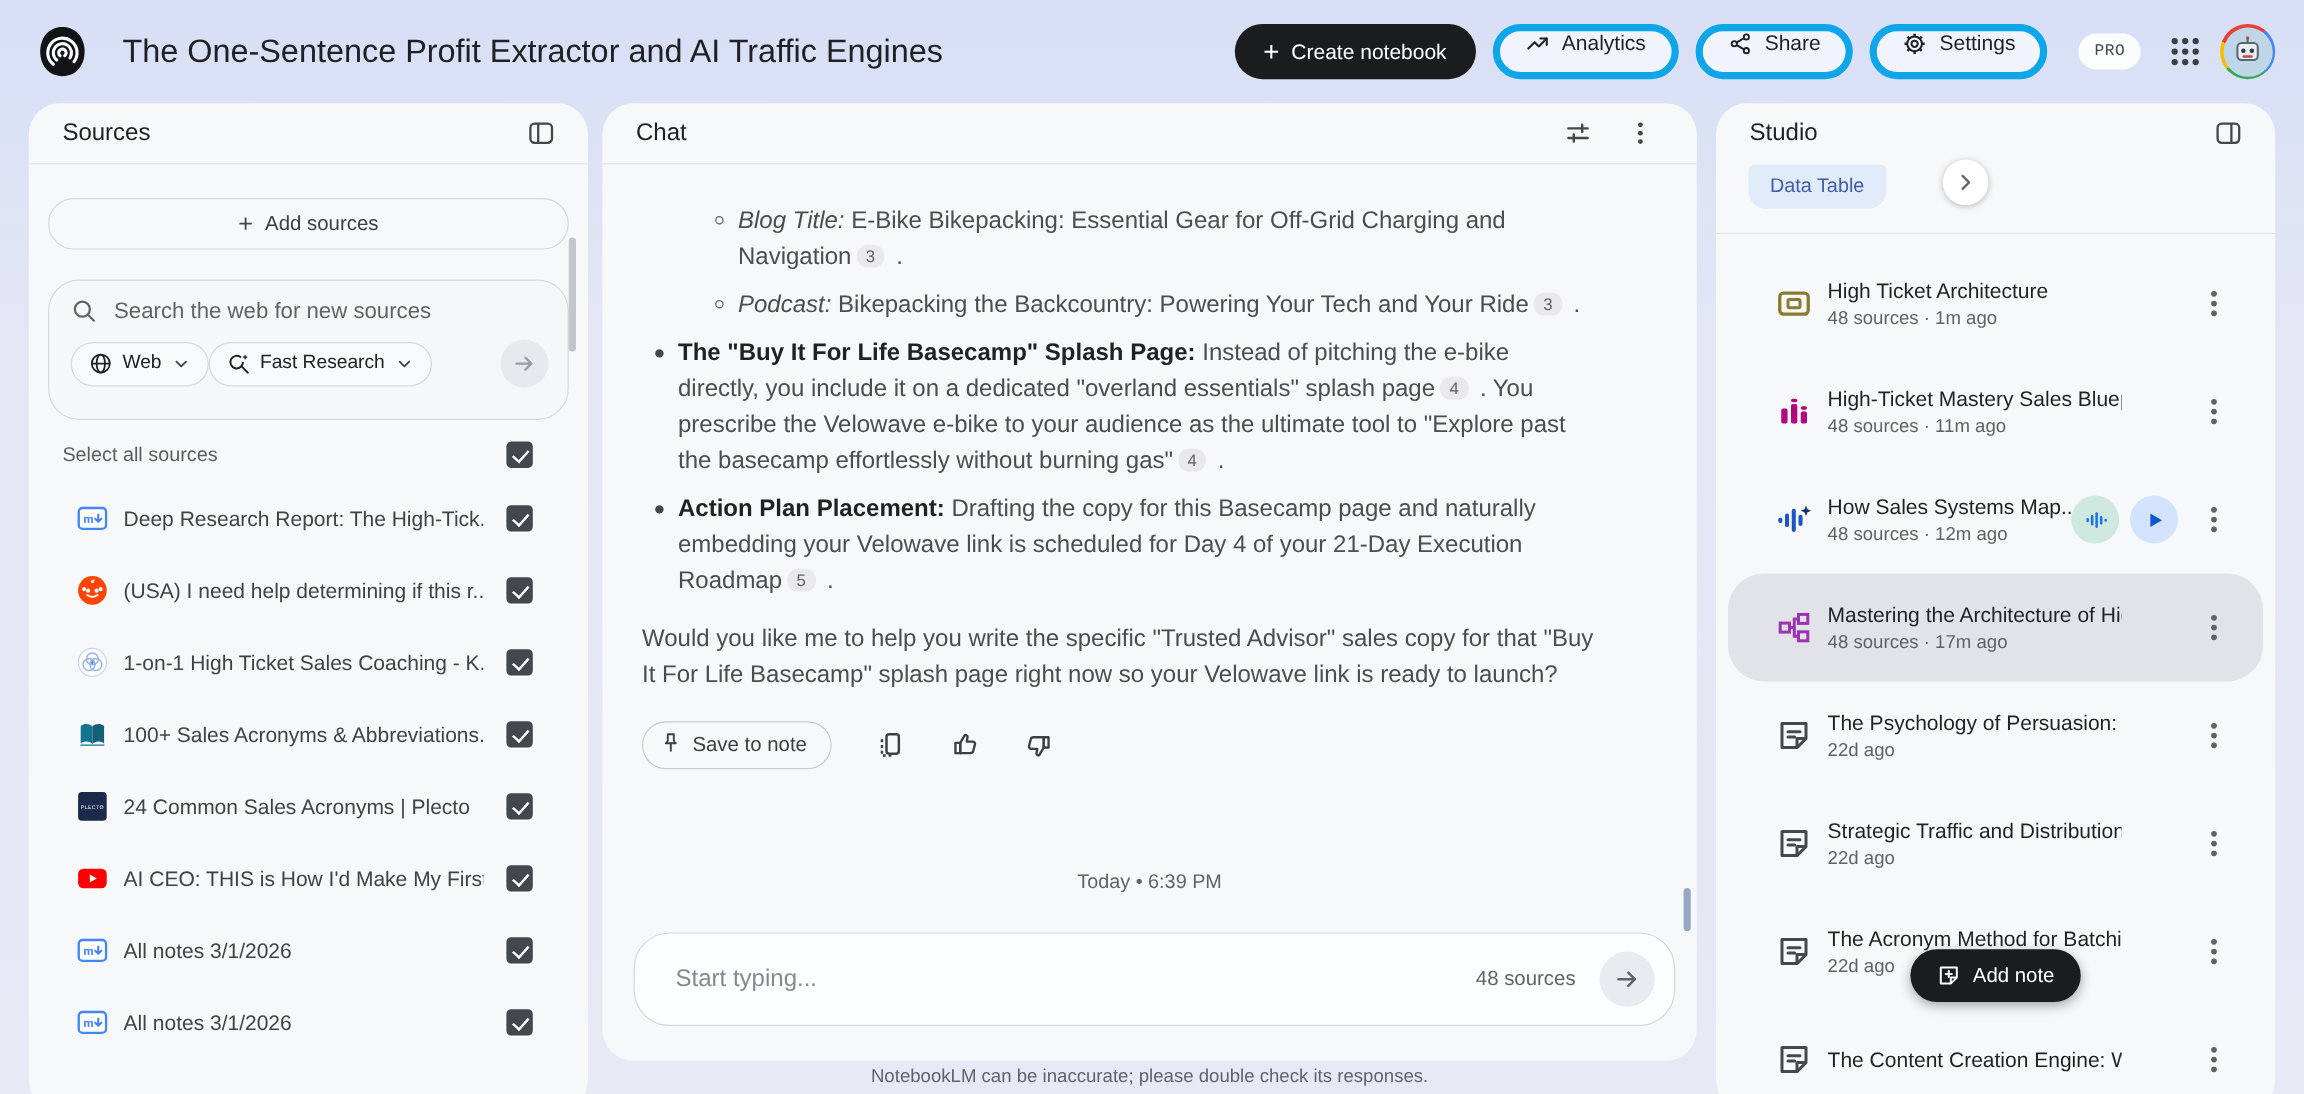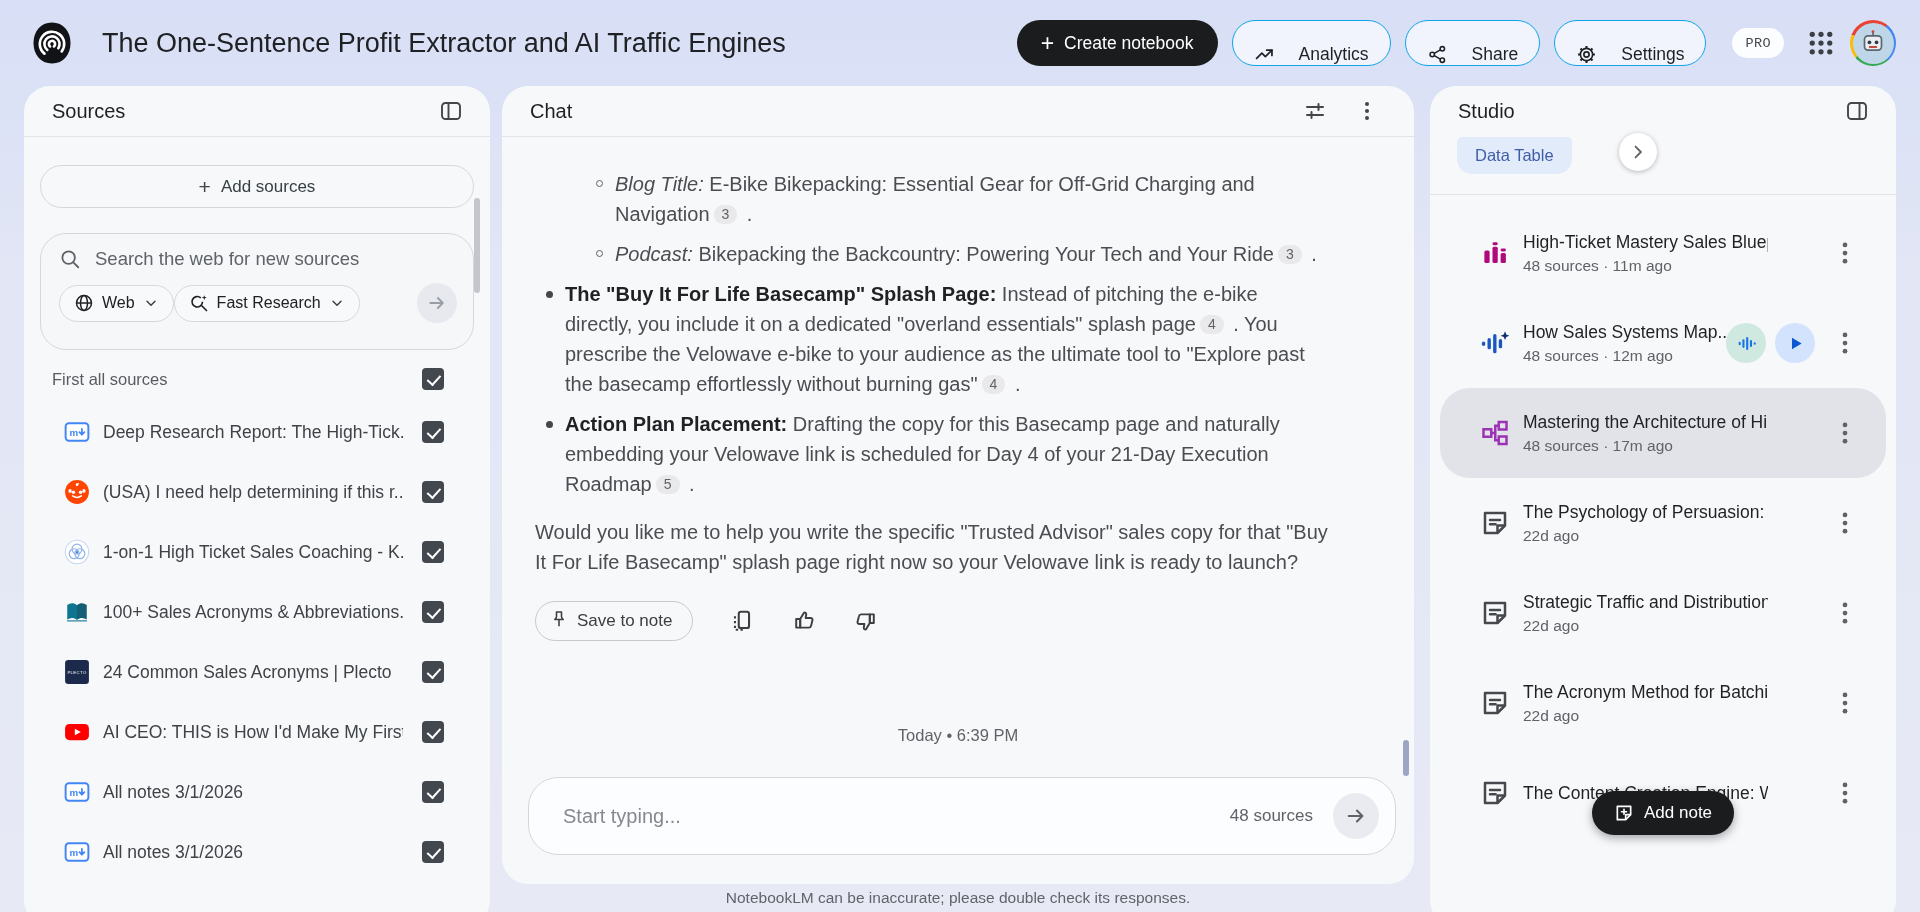--- a/index.html
+++ b/index.html
@@ -12,21 +12,21 @@
   }
   .app { position:relative; width:1920px; height:912px; }
 
   
   .header { position:absolute; top:0; left:0; width:1920px; height:86px; display:flex; align-items:center; padding:0 24px; }
   .logo { width:44px; height:44px; margin-left:6px; flex:0 0 auto; }
   .nb-title { margin-left:28px; font-size:27px; color:#202124; white-space:nowrap; }
   .header-right { margin-left:auto; display:flex; align-items:center; gap:14px; }
   .btn-dark { display:flex; align-items:center; gap:10px; height:46px; padding:0 24px; border-radius:24px; background:#1b1c1e; color:#fff; font-size:17.5px; cursor:pointer; }
   .btn-dark .plus { font-size:23px; line-height:1; font-weight:400; }
-  .pill { display:flex; align-items:flex-end; gap:24px; height:46px; padding:0 21px; border-radius:24px; background:rgba(250,251,255,.72); border:1px solid #0ea5e9; font-size:17.5px; color:#1f2023; cursor:pointer; }
+  .pill { display:flex; align-items:flex-start; gap:10px; height:46px; padding:0 21px; border-radius:24px; background:rgba(250,251,255,.72); border:6px solid #0ea5e9; font-size:17.5px; color:#1f2023; cursor:pointer; }
   .pill svg { width:21px; height:21px; }
   .pro { height:30px; padding:0 13px; margin-left:12px; display:flex; align-items:center; border-radius:15px; background:#fcfdfe; color:#44494f; font-size:13.5px; letter-spacing:.4px;font-family:Liberation Mono, monospace; }
   .apps { width:30px; height:30px; margin-left:8px; display:flex; align-items:center; justify-content:center; cursor:pointer; }
   .avatar { width:46px; height:46px; border-radius:50%; padding:2.5px; background:conic-gradient(from -40deg,#e94235 0 22%,#4285f4 22% 50%,#34a853 50% 75%,#fbbc04 75% 92%,#e94235 92% 100%); cursor:pointer; }
   .avatar-inner { width:100%; height:100%; border-radius:50%; background:#bfd6e8; display:flex; align-items:center; justify-content:center; overflow:hidden; }
 
   
   .panel { position:absolute; top:86px; background:#f7f8f9; border-radius:26px; overflow:hidden; }
   .sources-panel { left:24px; width:466px; height:840px; }
   .chat-panel   { left:502px; width:912px; height:798px; }
@@ -243,21 +243,21 @@
         </div>
         <div class="go-btn">
           <svg viewBox="0 0 24 24" fill="none" stroke="#989da6" stroke-width="2.2" stroke-linecap="round" stroke-linejoin="round">
               <path d="M4 12h15M13 6l6 6-6 6"></path>
             </svg>
         </div>
       </div>
     </div>
 
     <div class="select-all">
-      <span class="select-all-label">First all sources</span>
+      <span class="select-all-label">Select all sources</span>
       <span class="cb"></span>
     </div>
 
     <div class="sources-list" id="sources-list">
         <div class="source-row">
           <span class="source-icon">
             <svg viewBox="0 0 24 24">
               <rect x="1.5" y="4" width="21" height="16" rx="3" fill="#fff" stroke="#4285f4" stroke-width="1.8"></rect>
               <text x="5" y="15.5" font-size="9" font-weight="bold" fill="#4285f4" font-family="sans-serif">m</text>
               <path d="M16.5 9v5.5m0 0l-2.3-2.3m2.3 2.3l2.3-2.3" stroke="#4285f4" stroke-width="1.6" fill="none" stroke-linecap="round" stroke-linejoin="round"></path>
@@ -437,20 +437,41 @@
         <svg viewBox="0 0 24 24" fill="none" stroke="#5f6368" stroke-width="2.2" stroke-linecap="round" stroke-linejoin="round">
             <path d="M9 5.5l6.5 6.5L9 18.5"></path>
           </svg>
       </div>
     </div>
     <div class="studio-divider"></div>
 
     <div class="studio-list" id="studio-list">
         <div class="studio-row">
           <span class="studio-item-icon">
+            <svg viewBox="0 0 24 24" fill="none" stroke="#8a7a2e" stroke-width="2.2">
+              <rect x="2.5" y="5" width="19" height="14" rx="2.5"></rect>
+              <rect x="8" y="9.2" width="8" height="5.6" rx="1" stroke-width="2"></rect>
+            </svg>
+          </span>
+          <div class="studio-text">
+            <div class="studio-item-title">High Ticket Architecture</div>
+            <div class="studio-item-meta">48 sources · 1m ago</div>
+          </div>
+          <div class="studio-actions">
+            <div class="kebab">
+              <svg viewBox="0 0 24 24" fill="#5f6368">
+                <circle cx="12" cy="5.5" r="1.9"></circle>
+                <circle cx="12" cy="12" r="1.9"></circle>
+                <circle cx="12" cy="18.5" r="1.9"></circle>
+              </svg>
+            </div>
+          </div>
+        </div>
+        <div class="studio-row">
+          <span class="studio-item-icon">
             <svg viewBox="0 0 24 24" fill="#b0097c">
               <rect x="3.5" y="10" width="4.2" height="10" rx="1.2"></rect>
               <rect x="10" y="7" width="4.2" height="13" rx="1.2"></rect>
               <rect x="16.5" y="12" width="4.2" height="8" rx="1.2"></rect>
               <rect x="10" y="3.4" width="4.2" height="2.3" rx="1.1"></rect>
               <rect x="16.5" y="8.4" width="4.2" height="2.3" rx="1.1"></rect>
             </svg>
           </span>
           <div class="studio-text">
             <div class="studio-item-title">High-Ticket Mastery Sales Blueprint</div>

